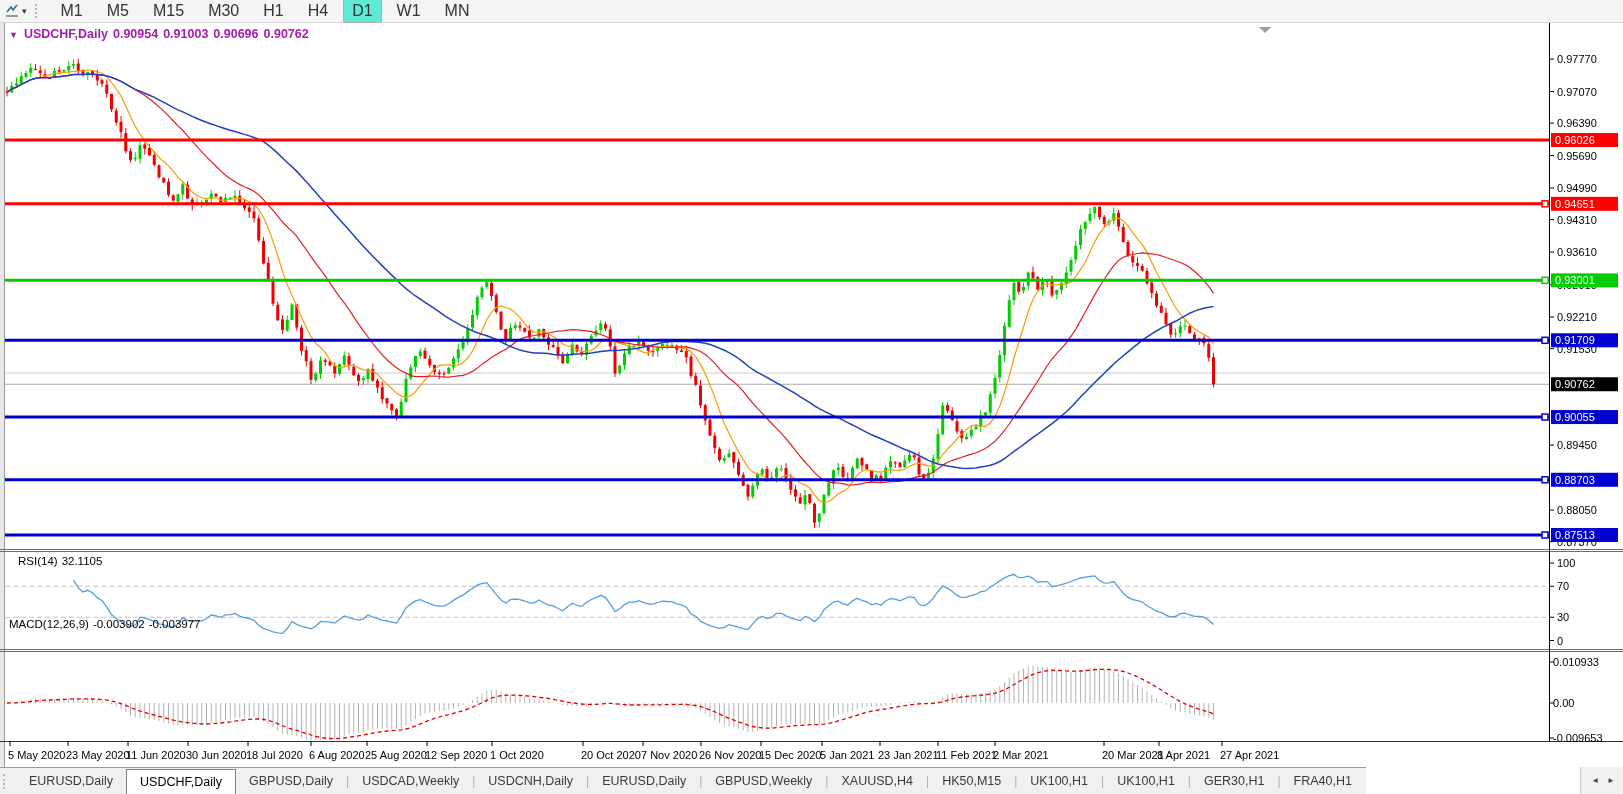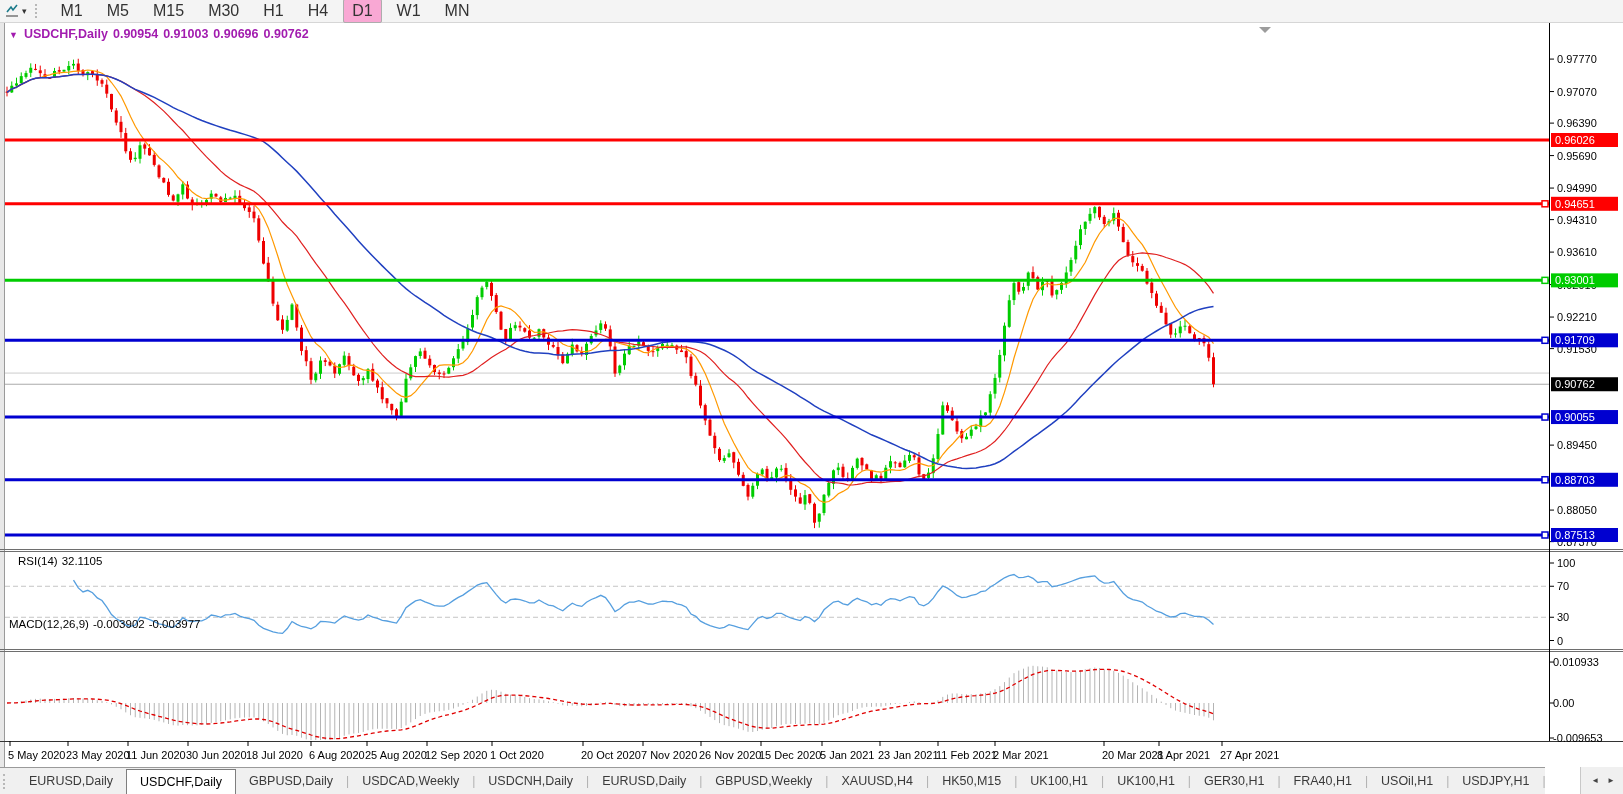--- a/index.html
+++ b/index.html
@@ -5,35 +5,35 @@
   html,body{margin:0;padding:0;background:#fff;font-family:"Liberation Sans",sans-serif;}
   #app{position:relative;width:1623px;height:794px;overflow:hidden;background:#fff;}
   
   .toolbar{position:absolute;top:0;left:0;width:1623px;height:22px;background:#f4f4f4;
            border-bottom:1px solid #d6d6d6;display:flex;align-items:center;z-index:5;}
   .tool-icon{width:18px;height:16px;margin-left:3px;display:flex;align-items:center;justify-content:center;}
   .dd-arrow{font-size:9px;color:#333;margin:0 4px 0 1px;cursor:default;}
   .grip{width:4px;height:14px;border-left:2px dotted #b8b8b8;margin:0 8px 0 4px;}
   .tfs{display:flex;align-items:center;}
   .tf-btn{font-size:16px;color:#333;padding:2px 8px;margin:0 3px;border:1px solid transparent;border-radius:2px;cursor:default;}
-  .tf-btn.active{background:#f9a8d4;border-color:#adadad;}
+  .tf-btn.active{background:#5eead4;border-color:#adadad;}
   
   #chart-svg{position:absolute;top:0;left:0;z-index:1;}
   #chart-svg text{font-family:"Liberation Sans",sans-serif;font-size:11px;fill:#000;}
   #chart-svg text.wlbl{fill:#fff;}
   
   .chart-title{position:absolute;top:27px;left:9px;z-index:3;font-size:12.5px;font-weight:bold;color:#a21caf;white-space:nowrap;}
   .chart-title .tri{font-size:9px;margin-right:6px;}
   .chart-title span{margin-right:5px;}
   .ind-label{position:absolute;left:9px;z-index:3;font-size:11.5px;color:#000;white-space:nowrap;}
   .ind-label span{margin-right:4px;}
   #rsi-label{top:555px;margin-left:9px;}
   #macd-label{top:618px;}
   
-  .tabbar{position:absolute;top:767px;left:0;width:1545px;height:27px;background:#f0f0f0;
+  .tabbar{position:absolute;top:767px;left:0;width:1366px;height:27px;background:#f0f0f0;
           border-top:1px solid #9a9a9a;display:flex;align-items:stretch;overflow:hidden;z-index:5;}
   .tab-grip{width:5px;height:15px;border-left:2px dotted #b8b8b8;margin:6px 6px 0 3px;flex-shrink:0;}
   .tab{flex-shrink:0;font-size:12.5px;color:#3a3a3a;padding:0 13px;line-height:26px;cursor:default;white-space:nowrap;}
   .tab.active{background:#fff;border:1px solid #7e7e7e;border-bottom:none;color:#000;line-height:24px;margin-top:1px;}
   .tab-sep{flex-shrink:0;color:#b0b0b0;line-height:26px;font-size:12px;}
   .tab-arrows{position:absolute;right:0;top:767px;height:27px;display:flex;align-items:center;background:#f0f0f0;
               padding:0 4px 0 6px;border-left:1px solid #c8c8c8;z-index:6;}
   .arrow-btn{font-size:8px;color:#444;padding:3px 4px;cursor:default;}
 </style>
 </head>

